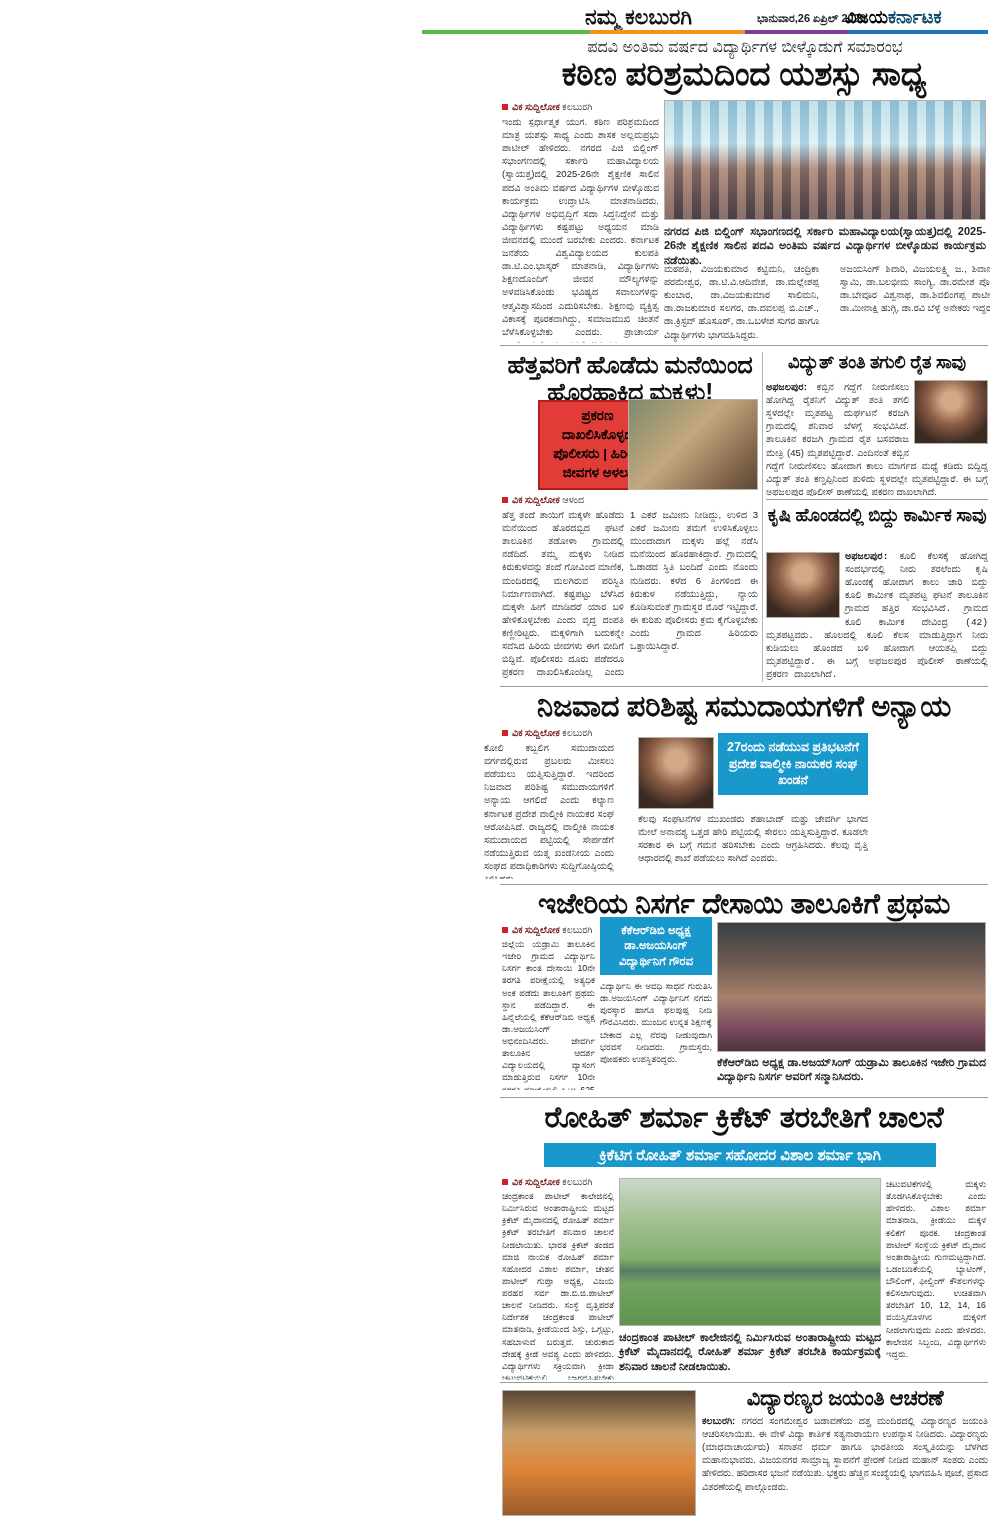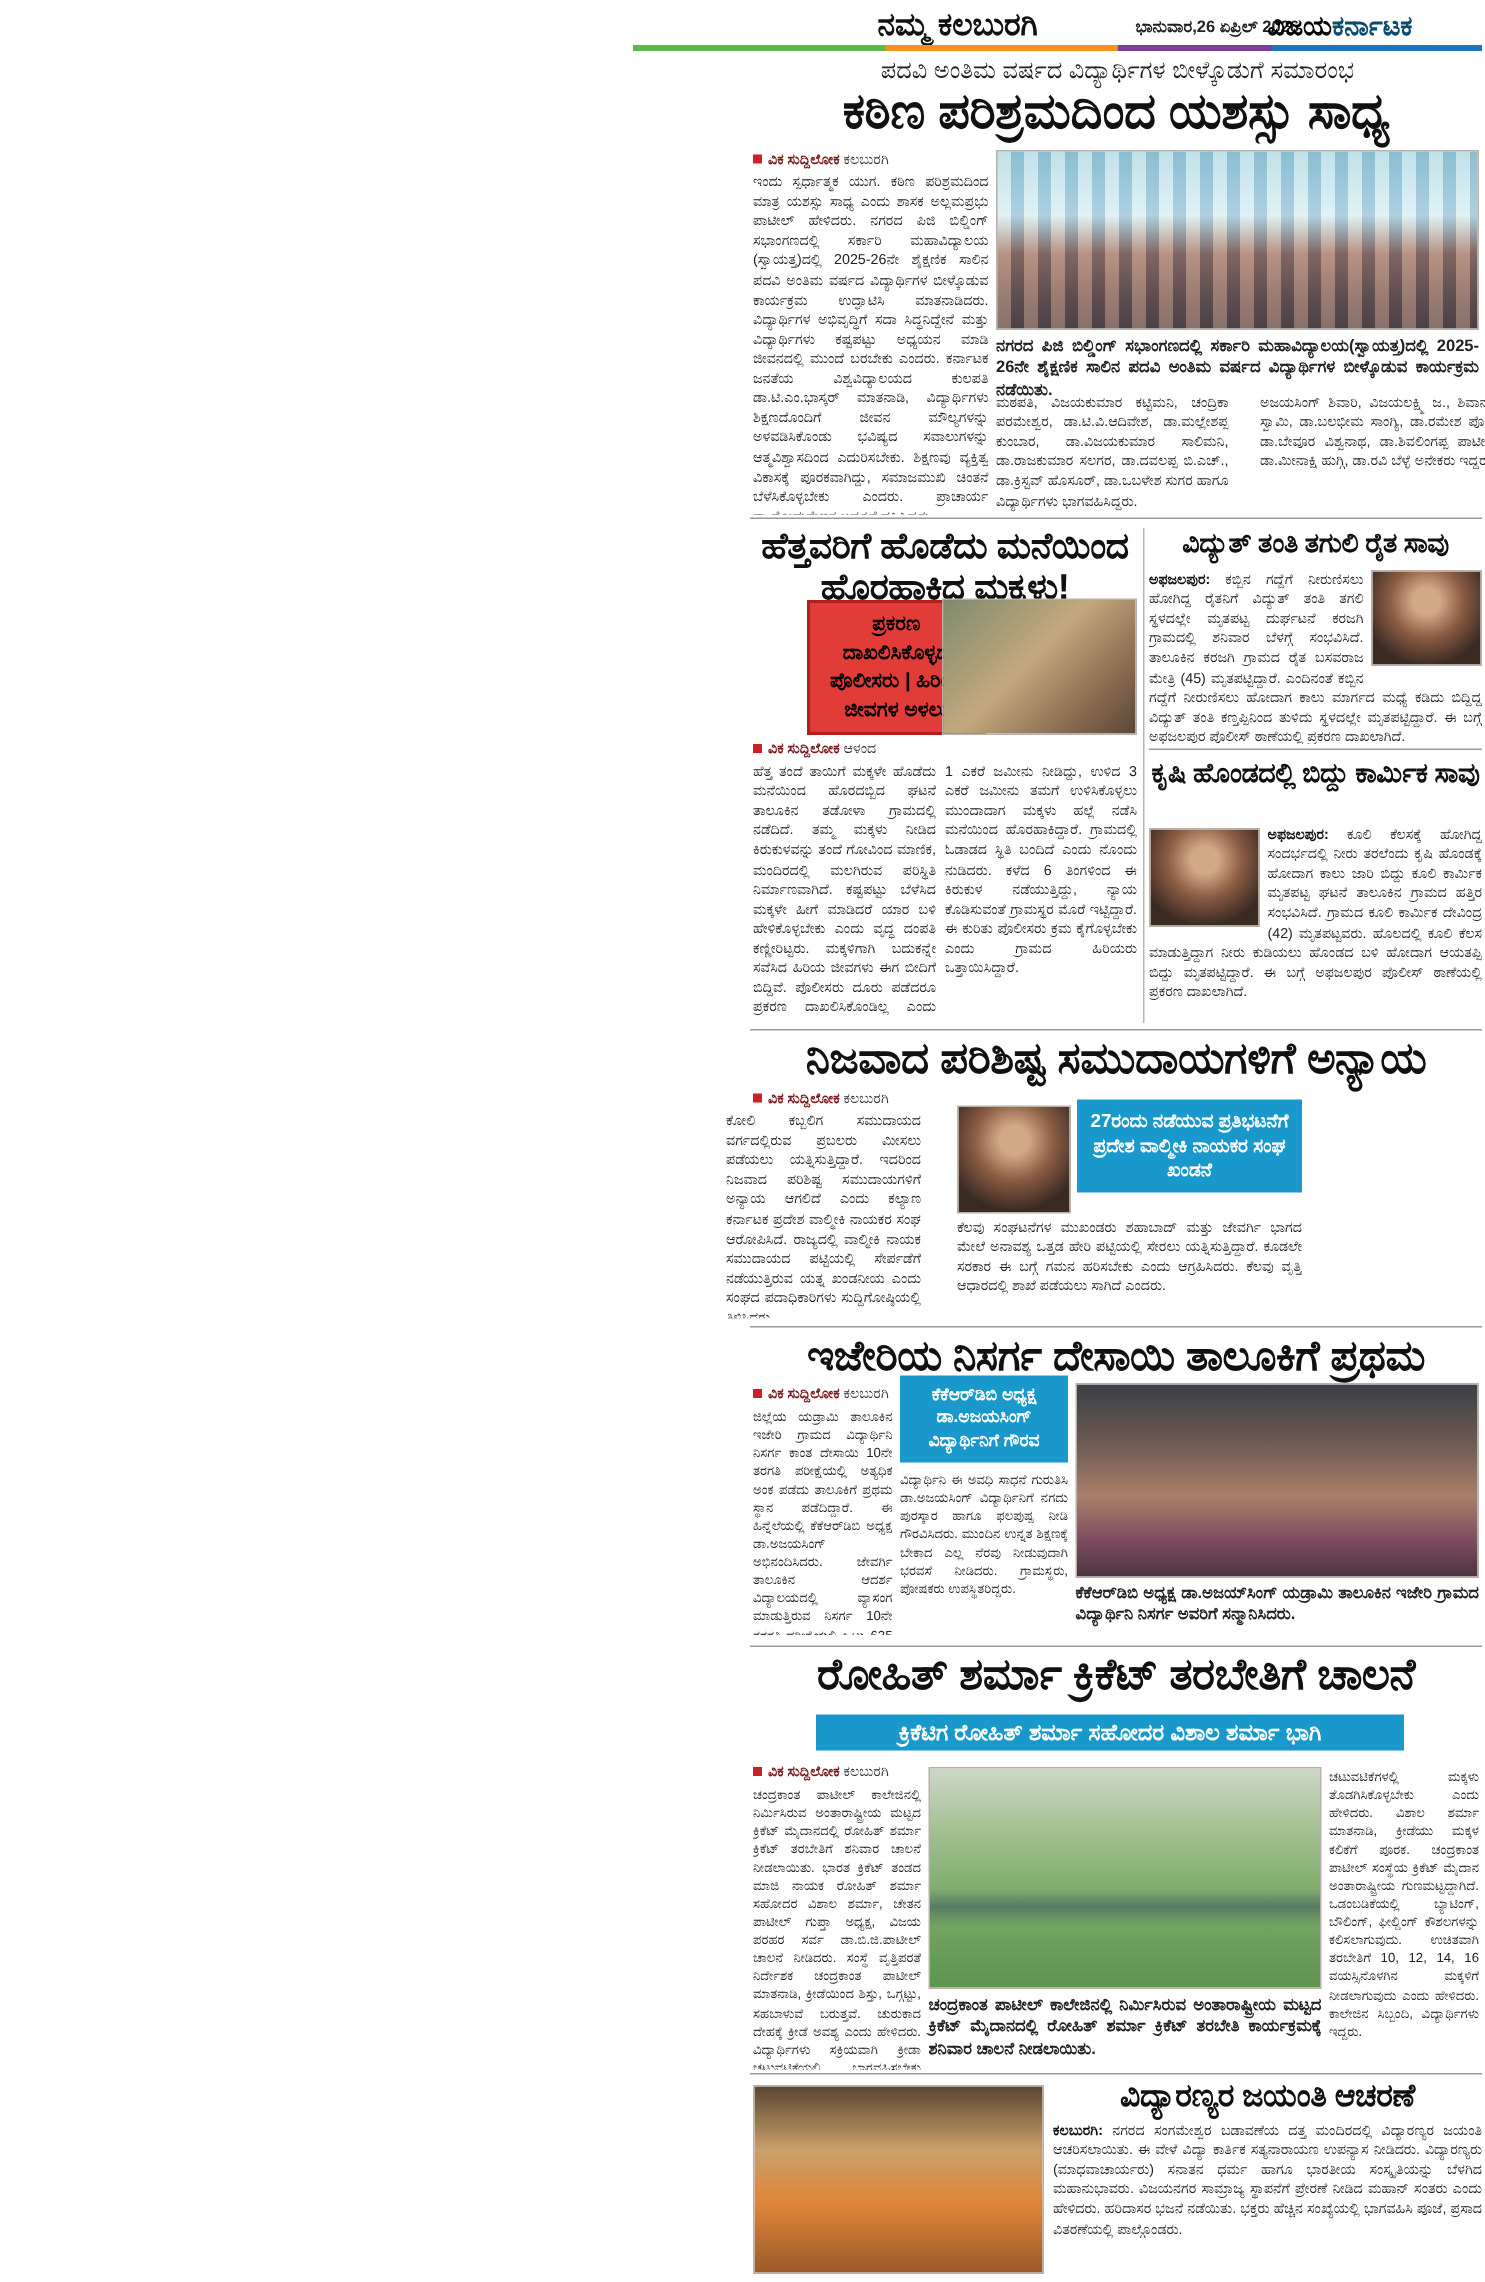--- a/index.html
+++ b/index.html
@@ -83,21 +83,21 @@
 
   <div class="abs headline" style="left:766px;top:352px;width:222px;font-size:18px;">ವಿದ್ಯುತ್ ತಂತಿ ತಗುಲಿ ರೈತ ಸಾವು</div>
   <div class="abs body-col" style="left:766px;top:380px;width:222px;height:116px;">
     <span class="photo ph-portrait" style="float:right;width:74px;height:64px;margin:0 0 3px 5px;display:block;"></span>
     <b class="dateline">ಅಫಜಲಪುರ:</b>
     <span>ಕಬ್ಬಿನ ಗದ್ದೆಗೆ ನೀರುಣಿಸಲು ಹೋಗಿದ್ದ ರೈತನಿಗೆ ವಿದ್ಯುತ್ ತಂತಿ ತಗಲಿ ಸ್ಥಳದಲ್ಲೇ ಮೃತಪಟ್ಟ ದುರ್ಘಟನೆ ಕರಜಗಿ ಗ್ರಾಮದಲ್ಲಿ ಶನಿವಾರ ಬೆಳಗ್ಗೆ ಸಂಭವಿಸಿದೆ. ತಾಲೂಕಿನ ಕರಜಗಿ ಗ್ರಾಮದ ರೈತ ಬಸವರಾಜ ಮೇತ್ರಿ (45) ಮೃತಪಟ್ಟಿದ್ದಾರೆ. ಎಂದಿನಂತೆ ಕಬ್ಬಿನ ಗದ್ದೆಗೆ ನೀರುಣಿಸಲು ಹೋದಾಗ ಕಾಲು ಮಾರ್ಗದ ಮಧ್ಯೆ ಕಡಿದು ಬಿದ್ದಿದ್ದ ವಿದ್ಯುತ್ ತಂತಿ ಕಣ್ತಪ್ಪಿನಿಂದ ತುಳಿದು ಸ್ಥಳದಲ್ಲೇ ಮೃತಪಟ್ಟಿದ್ದಾರೆ. ಈ ಬಗ್ಗೆ ಅಫಜಲಪುರ ಪೊಲೀಸ್ ಠಾಣೆಯಲ್ಲಿ ಪ್ರಕರಣ ದಾಖಲಾಗಿದೆ.</span>
   </div>
   <div class="abs hr" style="left:766px;top:499px;width:222px;"></div>
 
   <div class="abs headline" style="left:766px;top:505px;width:222px;font-size:18px;">ಕೃಷಿ ಹೊಂಡದಲ್ಲಿ ಬಿದ್ದು ಕಾರ್ಮಿಕ ಸಾವು</div>
-  <div class="abs body-col" style="left:766px;top:550px;width:222px;height:130px;">
+  <div class="abs body-col" style="left:766px;top:550px;width:222px;height:130px;font-family:Liberation Mono, monospace;">
     <span class="photo ph-portrait" style="float:left;width:74px;height:66px;margin:2px 5px 3px 0;display:block;"></span>
     <b class="dateline">ಅಫಜಲಪುರ:</b>
     <span>ಕೂಲಿ ಕೆಲಸಕ್ಕೆ ಹೋಗಿದ್ದ ಸಂದರ್ಭದಲ್ಲಿ ನೀರು ತರಲೆಂದು ಕೃಷಿ ಹೊಂಡಕ್ಕೆ ಹೋದಾಗ ಕಾಲು ಜಾರಿ ಬಿದ್ದು ಕೂಲಿ ಕಾರ್ಮಿಕ ಮೃತಪಟ್ಟ ಘಟನೆ ತಾಲೂಕಿನ ಗ್ರಾಮದ ಹತ್ತಿರ ಸಂಭವಿಸಿದೆ. ಗ್ರಾಮದ ಕೂಲಿ ಕಾರ್ಮಿಕ ದೇವಿಂದ್ರ (42) ಮೃತಪಟ್ಟವರು. ಹೊಲದಲ್ಲಿ ಕೂಲಿ ಕೆಲಸ ಮಾಡುತ್ತಿದ್ದಾಗ ನೀರು ಕುಡಿಯಲು ಹೊಂಡದ ಬಳಿ ಹೋದಾಗ ಆಯತಪ್ಪಿ ಬಿದ್ದು ಮೃತಪಟ್ಟಿದ್ದಾರೆ. ಈ ಬಗ್ಗೆ ಅಫಜಲಪುರ ಪೊಲೀಸ್ ಠಾಣೆಯಲ್ಲಿ ಪ್ರಕರಣ ದಾಖಲಾಗಿದೆ.</span>
   </div>
 
   <div class="abs hr" style="left:500px;top:686px;width:488px;"></div>
 
   <div class="abs headline" style="left:500px;top:690px;width:488px;font-size:29px;">ನಿಜವಾದ ಪರಿಶಿಷ್ಟ ಸಮುದಾಯಗಳಿಗೆ ಅನ್ಯಾಯ</div>
   <div class="abs byline" style="left:502px;top:727px;">
     <span class="bullet"></span><b>ವಿಕ ಸುದ್ದಿಲೋಕ</b>&nbsp;<span>ಕಲಬುರಗಿ</span>

